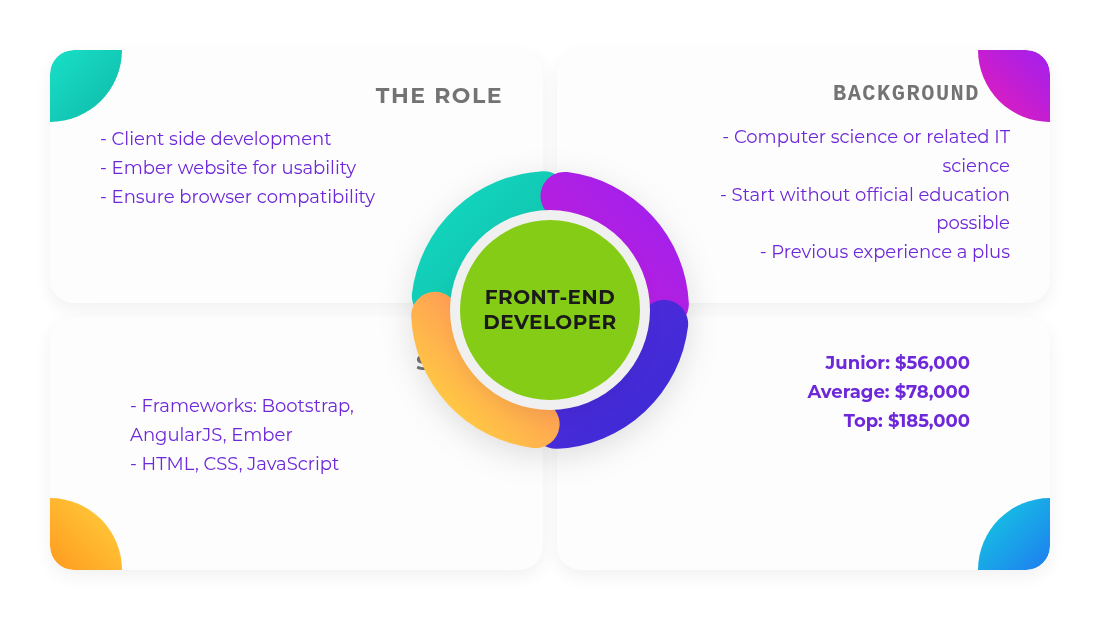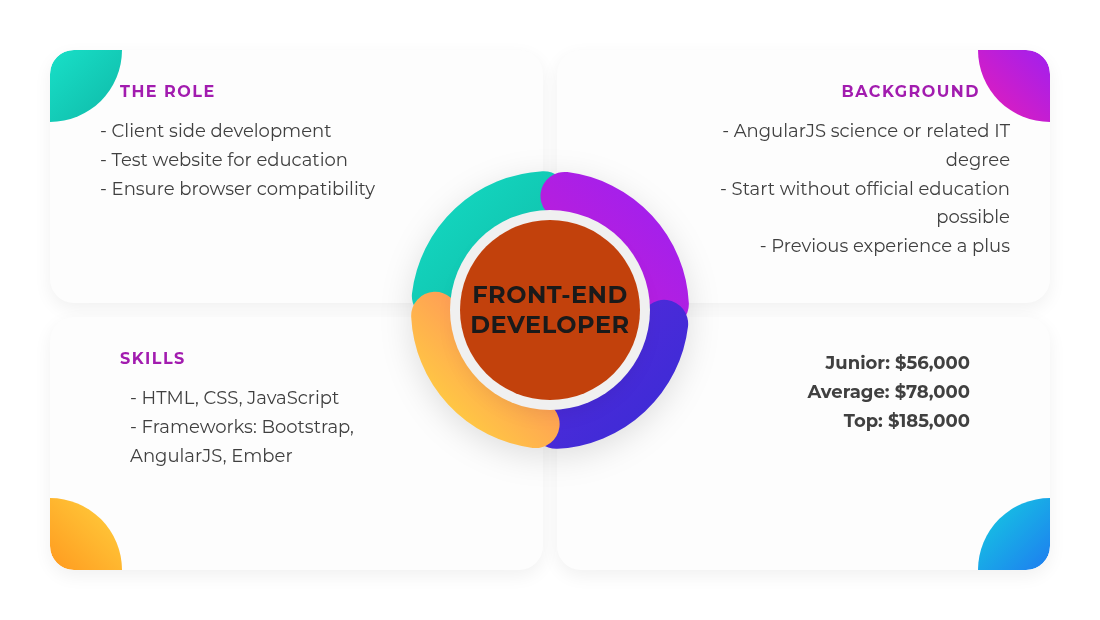--- a/index.html
+++ b/index.html
@@ -24,39 +24,40 @@
   }
   .card {
     background: #fdfdfd;
     border-radius: 24px;
     box-shadow: 0 6px 18px rgba(0,0,0,0.06);
     position: relative;
     overflow: hidden;
     padding: 32px 40px;
   }
   .card h2 {
-    font-size: 16px;
+    font-size: 22px;
     font-weight: 700;
     letter-spacing: 1.5px;
-    color: #a21caf;
+    color: #737373;
     margin-bottom: 16px;
     text-transform: uppercase;
+    text-align: right;
   }
   .card .items {
     font-size: 18px;
     line-height: 1.6;
-    color: #404040;
+    color: #6d28d9;
     font-weight: 400;
   }
   .card .items div::before { content: "- "; }
   .card.tl { text-align: left; }
   .card.tl h2 { padding-left: 30px; }
   .card.tl .items { padding-left: 10px; max-width: 320px; }
   .card.tr { text-align: right; }
-  .card.tr h2 { padding-right: 30px; }
+  .card.tr h2 { padding-right: 30px; font-family: Liberation Mono, monospace; }
   .card.tr .items { margin-left: auto; max-width: 320px; }
   .card.bl { text-align: left; }
   .card.bl h2 { padding-left: 30px; }
   .card.bl .items { padding-left: 40px; max-width: 320px; }
   .card.br { text-align: right; }
   .card.br h2 { padding-right: 40px; }
   .card.br .items { margin-left: auto; max-width: 300px; padding-right: 40px; font-weight: bold; }
   .card.br .items div::before { content: ""; }
 
   
@@ -81,66 +82,66 @@
     pointer-events: none;
   }
   .donut svg { width: 100%; height: 100%; filter: drop-shadow(0 8px 16px rgba(0,0,0,0.12)); }
   .center-circle {
     position: absolute;
     top: 50%;
     left: 50%;
     width: 180px;
     height: 180px;
     transform: translate(-50%, -50%);
-    background: #c2410c;
+    background: #84cc16;
     border-radius: 50%;
     box-shadow: 0 0 0 10px #f0f0f0, 0 10px 24px rgba(0,0,0,0.10);
     display: flex;
     align-items: center;
     justify-content: center;
     text-align: center;
-    font-size: 24px;
+    font-size: 20px;
     font-weight: 700;
     letter-spacing: 0.5px;
     color: #1a1a1a;
     line-height: 1.25;
     padding: 10px;
   }
 </style>
 </head>
 <body>
 
 <div class="grid">
 
   <div class="card tl">
     <div class="leaf tl"></div>
     <h2>THE ROLE</h2>
     <div class="items">
         <div>Client side development</div>
-        <div>Test website for education</div>
+        <div>Ember website for usability</div>
         <div>Ensure browser compatibility</div>
       </div>
   </div>
 
   <div class="card tr">
     <div class="leaf tr"></div>
     <h2>BACKGROUND</h2>
     <div class="items">
-        <div>AngularJS science or related IT degree</div>
+        <div>Computer science or related IT science</div>
         <div>Start without official education possible</div>
         <div>Previous experience a plus</div>
       </div>
   </div>
 
   <div class="card bl">
     <div class="leaf bl"></div>
     <h2>SKILLS</h2>
     <div class="items">
+        <div>Frameworks: Bootstrap, AngularJS, Ember</div>
         <div>HTML, CSS, JavaScript</div>
-        <div>Frameworks: Bootstrap, AngularJS, Ember</div>
       </div>
   </div>
 
   <div class="card br">
     <div class="leaf br"></div>
     <div class="items">
         <div>Junior: $56,000</div>
         <div>Average: $78,000</div>
         <div>Top: $185,000</div>
       </div>

